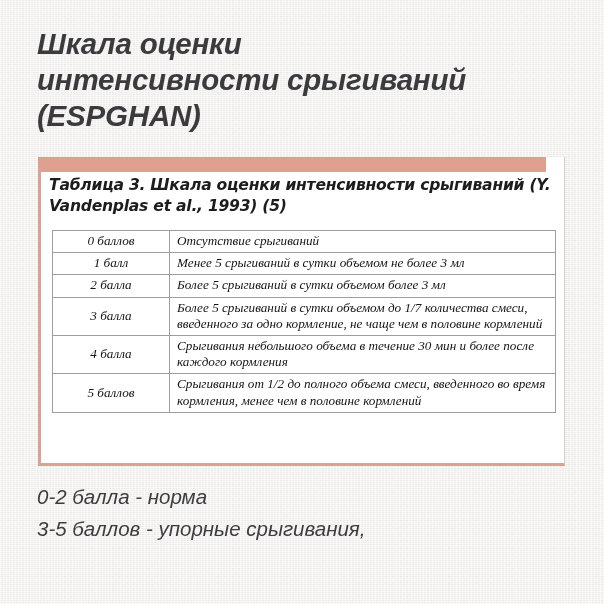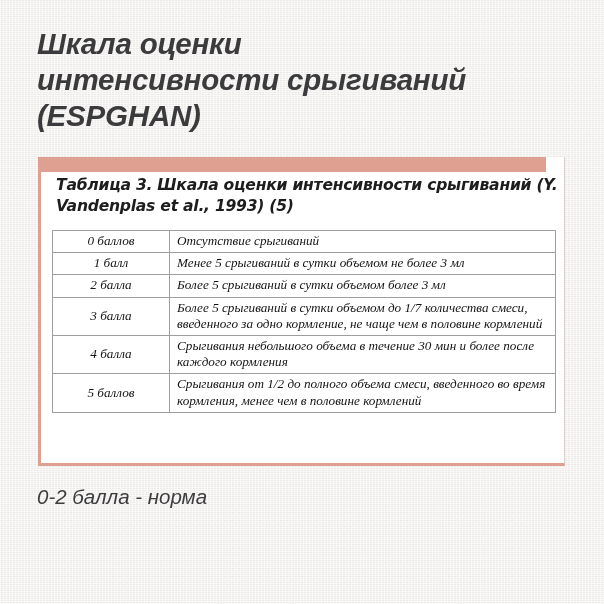--- a/index.html
+++ b/index.html
@@ -76,21 +76,21 @@
     position: absolute;
     left: 0;
     top: 15px;
     right: 0;
     bottom: 0;
     background: #ffffff;
   }
 
   #table-caption {
     position: absolute;
-    left: 15px;
+    left: 8px;
     top: 3px;
     width: 505px;
     font-family: "DejaVu Sans", sans-serif;
     font-weight: bold;
     font-size: 15.6px;
     line-height: 21px;
     letter-spacing: -0.25px;
     color: #1d1d1d;
   }
 
@@ -186,15 +186,16 @@
             <td class="desc-cell">Срыгивания от 1/2 до полного объема смеси, введенного во время кормления, менее чем в половине кормлений</td>
           </tr>
         </tbody>
       </table>
 
     </div>
   </div>
 
   <div id="footer-notes">
     <div class="footer-line">0-2 балла - норма</div>
+    <div class="footer-line">3-5 баллов - упорные срыгивания,</div>
   </div>
 
 </div>
 
 </body></html>

